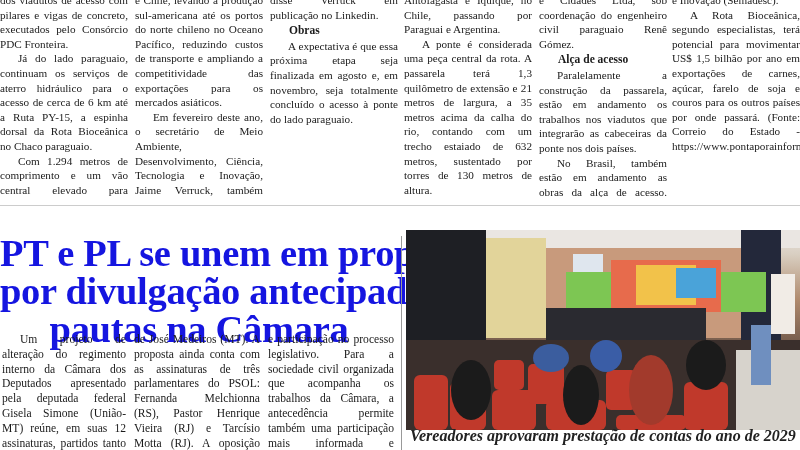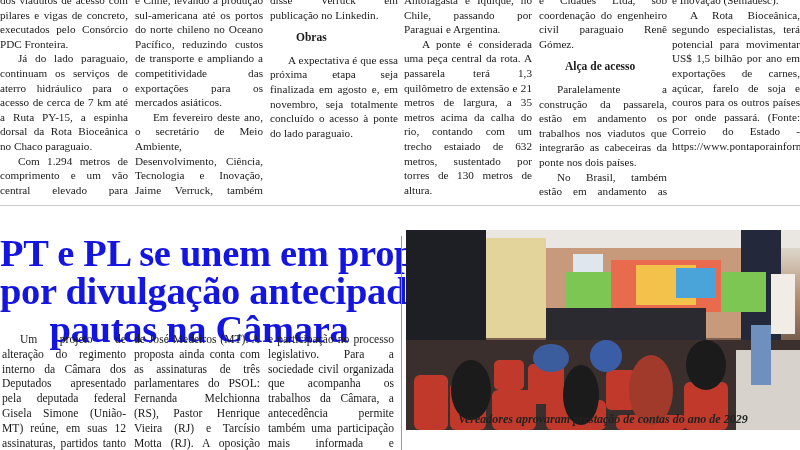--- a/index.html
+++ b/index.html
@@ -1,41 +1,41 @@
 <!DOCTYPE html>
 <html><head>
 <meta charset="utf-8">
 <style>
   html, body { margin:0; padding:0; }
   body { width:800px; height:450px; overflow:hidden; background:#ffffff; position:relative;
          font-family:"Liberation Serif","DejaVu Serif",serif; color:#1a1a1a; }
   .col { position:absolute; font-size:11.2px; line-height:14.6px; text-align:justify; }
   .col p { margin:0; text-indent:18px; }
   .col p.noind { text-indent:0; }
-  .col h4 { margin:8px; font-size:11.5px; font-weight:bold; text-indent:18px; line-height:14.6px; }
+  .col h4 { margin:1px; font-size:11.5px; font-weight:bold; text-indent:18px; line-height:14.6px; }
   .top { top:-7px; height:204px; overflow:hidden; }
   .rule { position:absolute; width:1px; background:#888; }
   .headline { position:absolute; left:0; top:234px; width:398px; text-align:center;
               font-family:"Liberation Serif","DejaVu Serif",serif; font-weight:bold;
               color:#1515e0; font-size:38.5px; line-height:38px; letter-spacing:-0.3px; }
   .headline div { white-space:nowrap; }
   .bot { top:333px; height:117px; overflow:hidden; font-size:11.6px; line-height:14.8px; }
   .photo { position:absolute; left:406px; top:230px; width:394px; height:200px; overflow:hidden;
            background:linear-gradient(180deg,#e8e4df 0%,#d9cfc2 12%,#b08a6d 35%,#6b5447 60%,#4a3c38 100%); }
-  .caption { position:absolute; left:406px; top:412px; width:394px; text-align:center;
+  .caption { position:absolute; left:406px; top:427px; width:394px; text-align:center;
              font-family:"Liberation Serif","DejaVu Serif",serif; font-style:italic; font-weight:bold;
-             font-size:12px; color:#222; }
+             font-size:16px; color:#222; }
   .credit { position:absolute; right:4px; top:2px; font-size:4px; color:#666; font-family:"Liberation Sans",sans-serif; }
 </style>
 </head>
 <body>
 
 <div class="col top" style="left:0;width:128px;">
     <p class="noind">dos viadutos de acesso com pilares e vigas de concreto, executados pelo Consórcio PDC Fronteira.</p>
-    <p>Já do lado paraguaio, continuam os serviços de aterro hidráulico para o acesso de cerca de 7 km até a Ruta PY-15, a espinha dorsal da Rota Bioceânica no Chaco paraguaio.</p>
+    <p>Já do lado paraguaio, continuam os serviços de aterro hidráulico para o acesso de cerca de 6 km até a Ruta PY-15, a espinha dorsal da Rota Bioceânica no Chaco paraguaio.</p>
     <p>Com 1.294 metros de comprimento e um vão central elevado para navegação segura, a ponte será um ativo logístico estratégico do Corredor Bio-</p>
   </div>
 <div class="col top" style="left:135px;width:128px;">
     <p class="noind">e Chile, levando a produção sul-americana até os portos do norte chileno no Oceano Pacífico, reduzindo custos de transporte e ampliando a competitividade das exportações para os mercados asiáticos.</p>
     <p>Em fevereiro deste ano, o secretário de Meio Ambiente, Desenvolvimento, Ciência, Tecnologia e Inovação, Jaime Verruck, também destacou a importância da obra para Mato Grosso do Sul.</p>
   </div>
 <div class="col top" style="left:270px;width:128px;">
     <p class="noind">disse Verruck em publicação no Linkedin.</p>
     <h4>Obras</h4>
     <p>A expectativa é que essa próxima etapa seja finalizada em agosto e, em novembro, seja totalmente concluído o acesso à ponte do lado paraguaio.</p>

